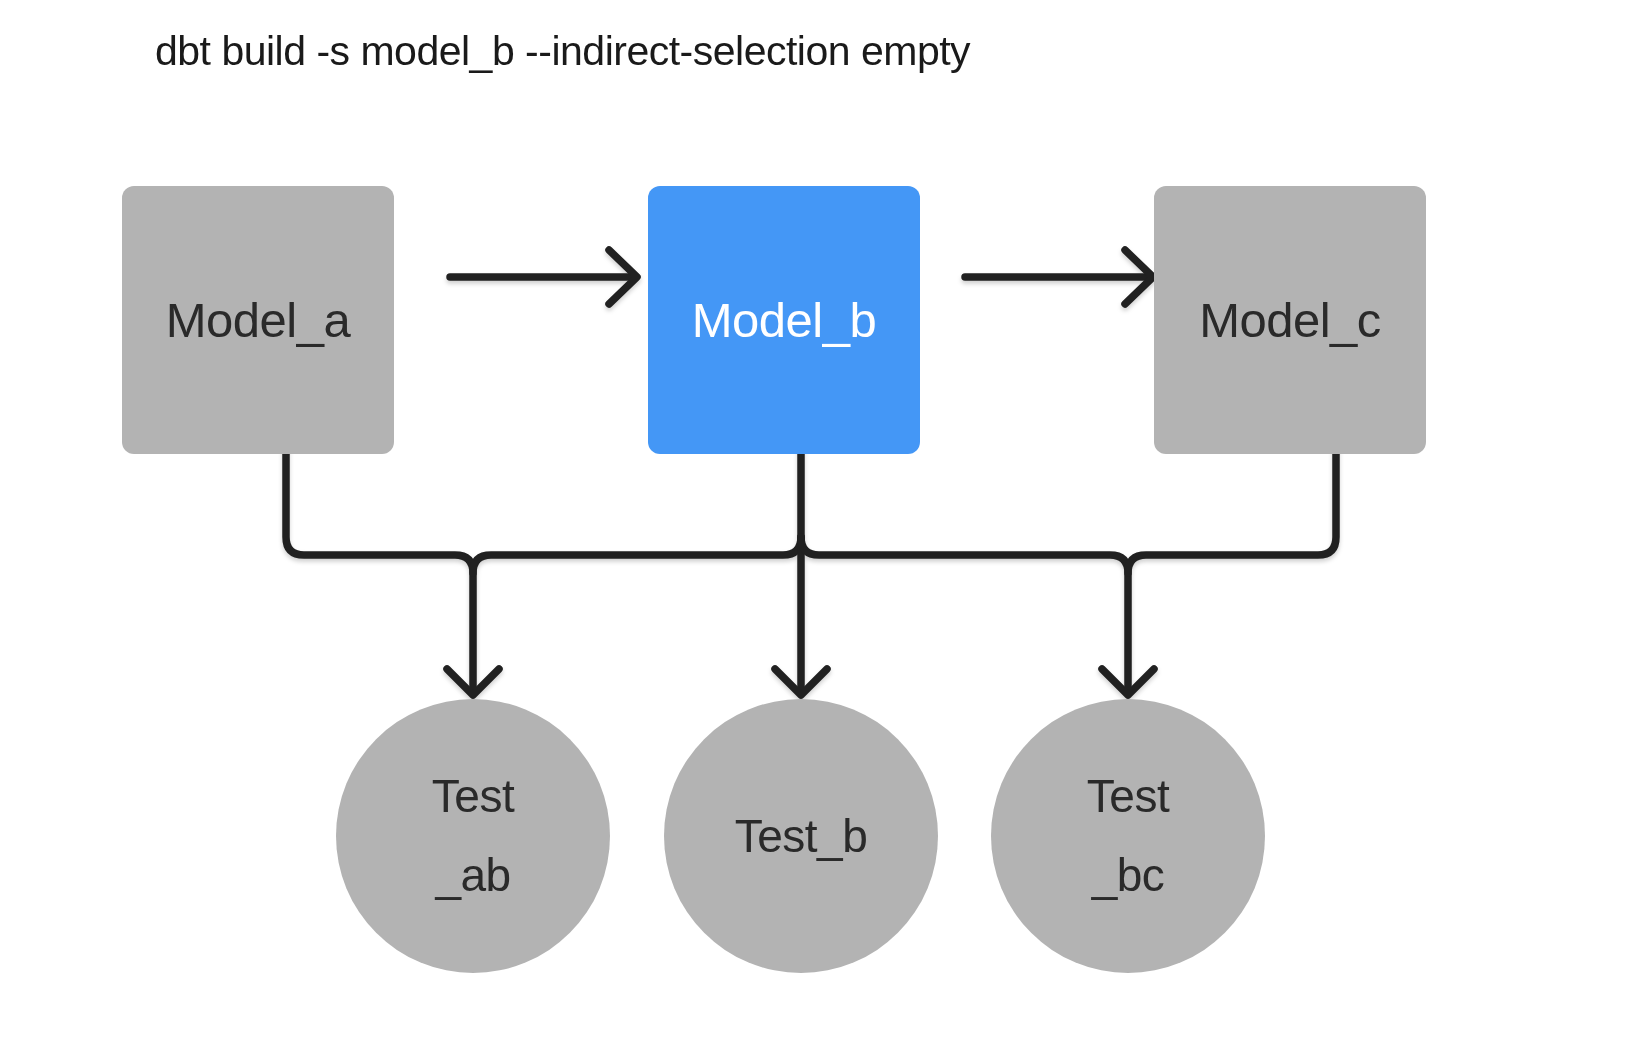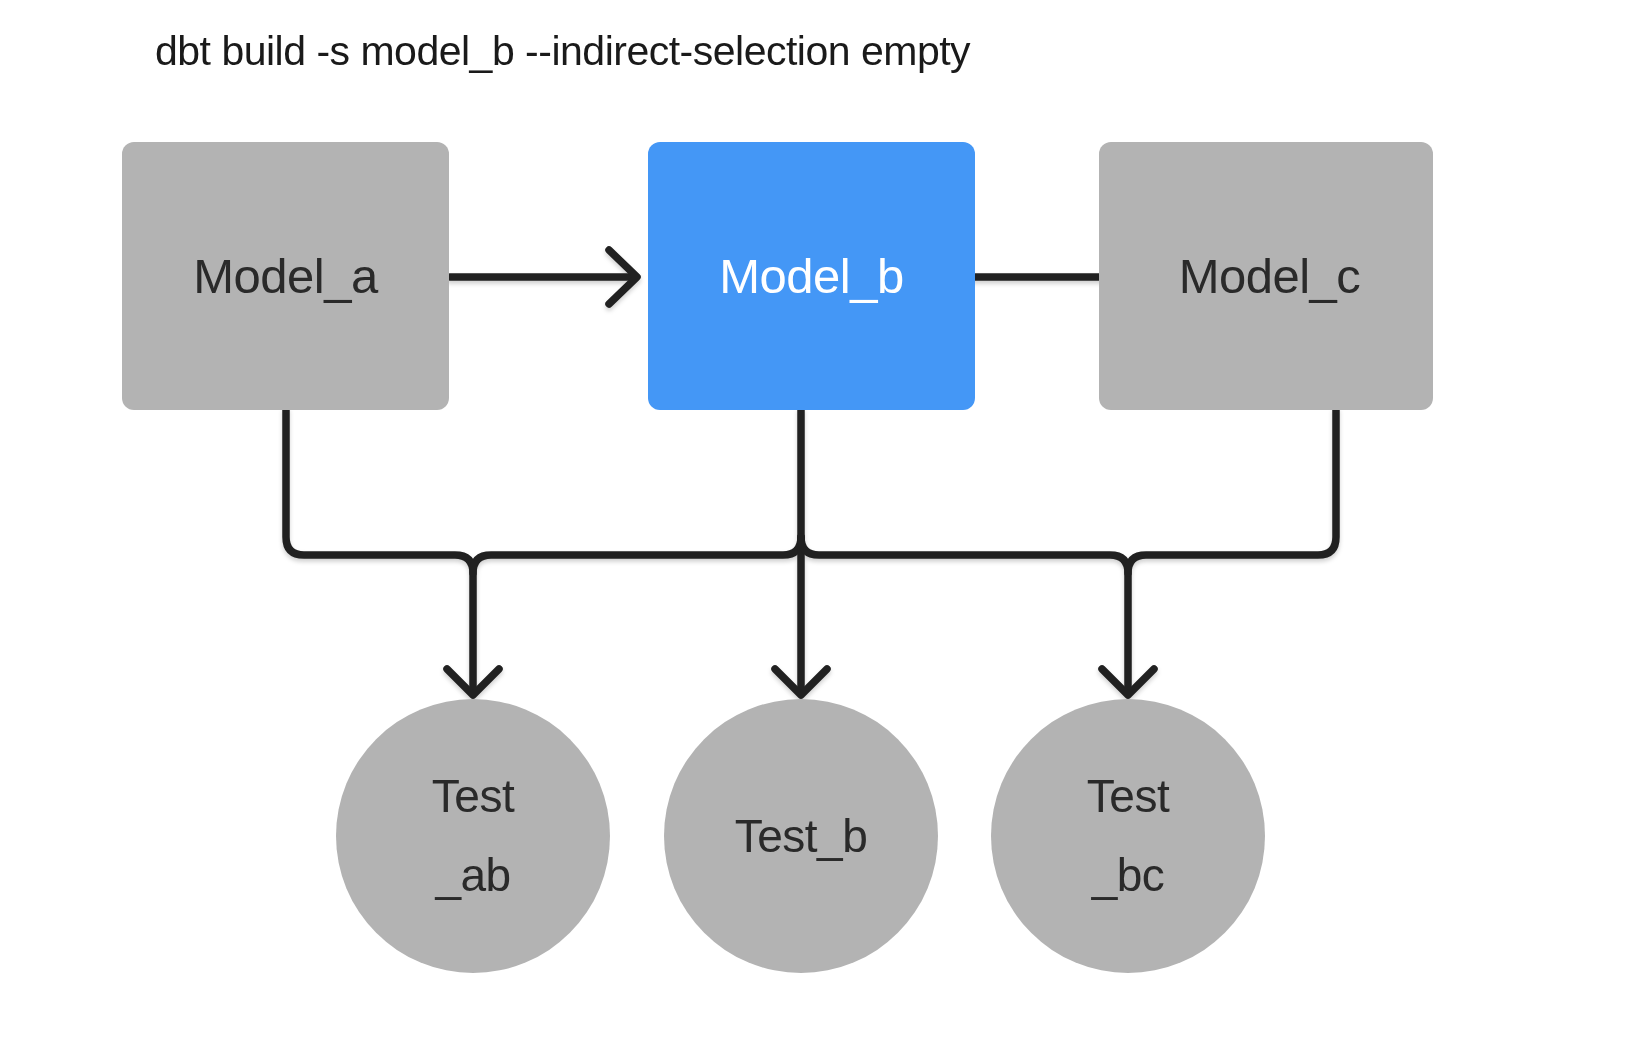--- a/index.html
+++ b/index.html
@@ -46,26 +46,27 @@
   .node {
     position: absolute;
     display: flex;
     align-items: center;
     justify-content: center;
     text-align: center;
     font-weight: 500;
     color: var(--node-text-dark, #2a2a2a);
   }
   .node.box {
-    width: 327px;
+    width: 272px;
     height: 268px;
     border-radius: 12px;
     background: var(--node-gray, #b3b3b3);
     font-size: 49px;
     letter-spacing: -0.5px;
+    margin-top: 44px;
   }
   .node.box.selected {
     background: var(--node-selected, #4497f6);
     color: var(--node-text-light, #ffffff);
   }
   .node.circle {
     width: 274px;
     height: 274px;
     border-radius: 50%;
     background: var(--node-gray, #b3b3b3);
@@ -109,21 +110,21 @@
   </svg>
 
   <div class="node box" style="left:122px; top:142px;">
     <span>Model_a</span>
   </div>
 
   <div class="node box selected" style="left:648px; top:142px;">
     <span>Model_b</span>
   </div>
 
-  <div class="node box" style="left:1099px; top:142px;padding-left:7px;">
+  <div class="node box" style="left:1154px; top:142px;">
     <span>Model_c</span>
   </div>
 
   <div class="node circle" style="left:336px; top:699px;">
     <span class="line">Test</span>
     <span class="line">_ab</span>
   </div>
 
   <div class="node circle" style="left:664px; top:699px;">
     <span class="line">Test_b</span>

